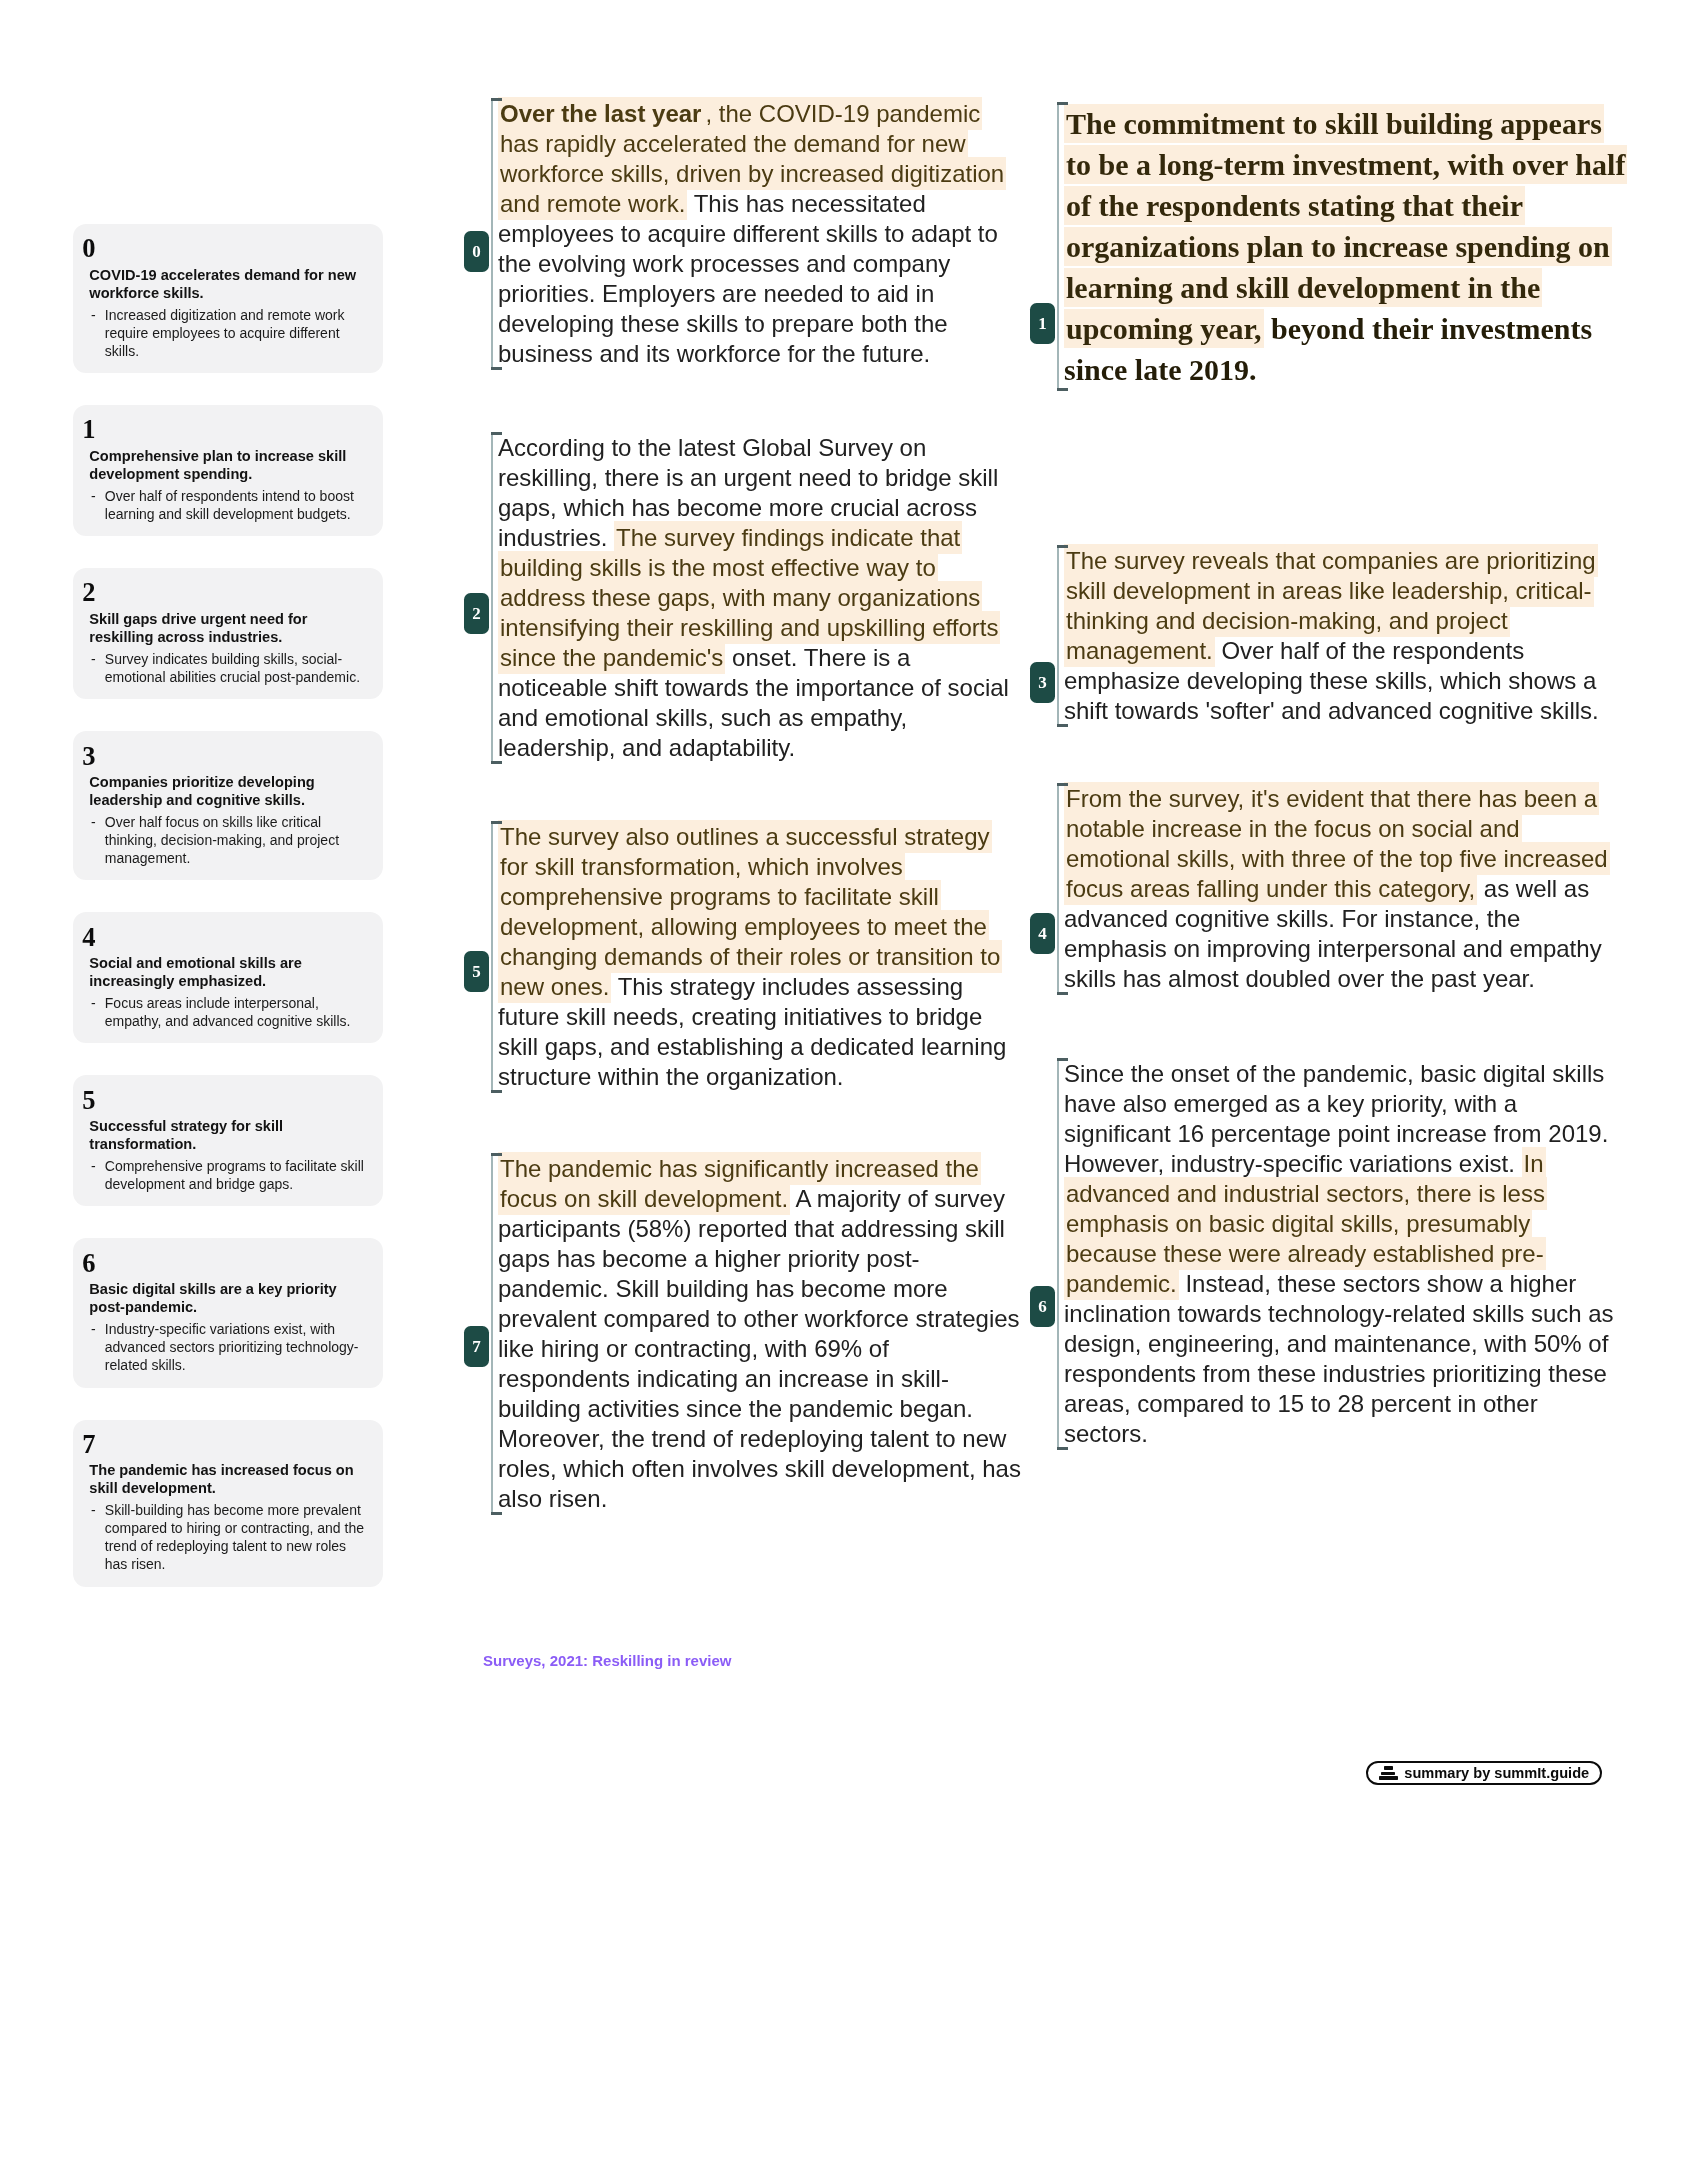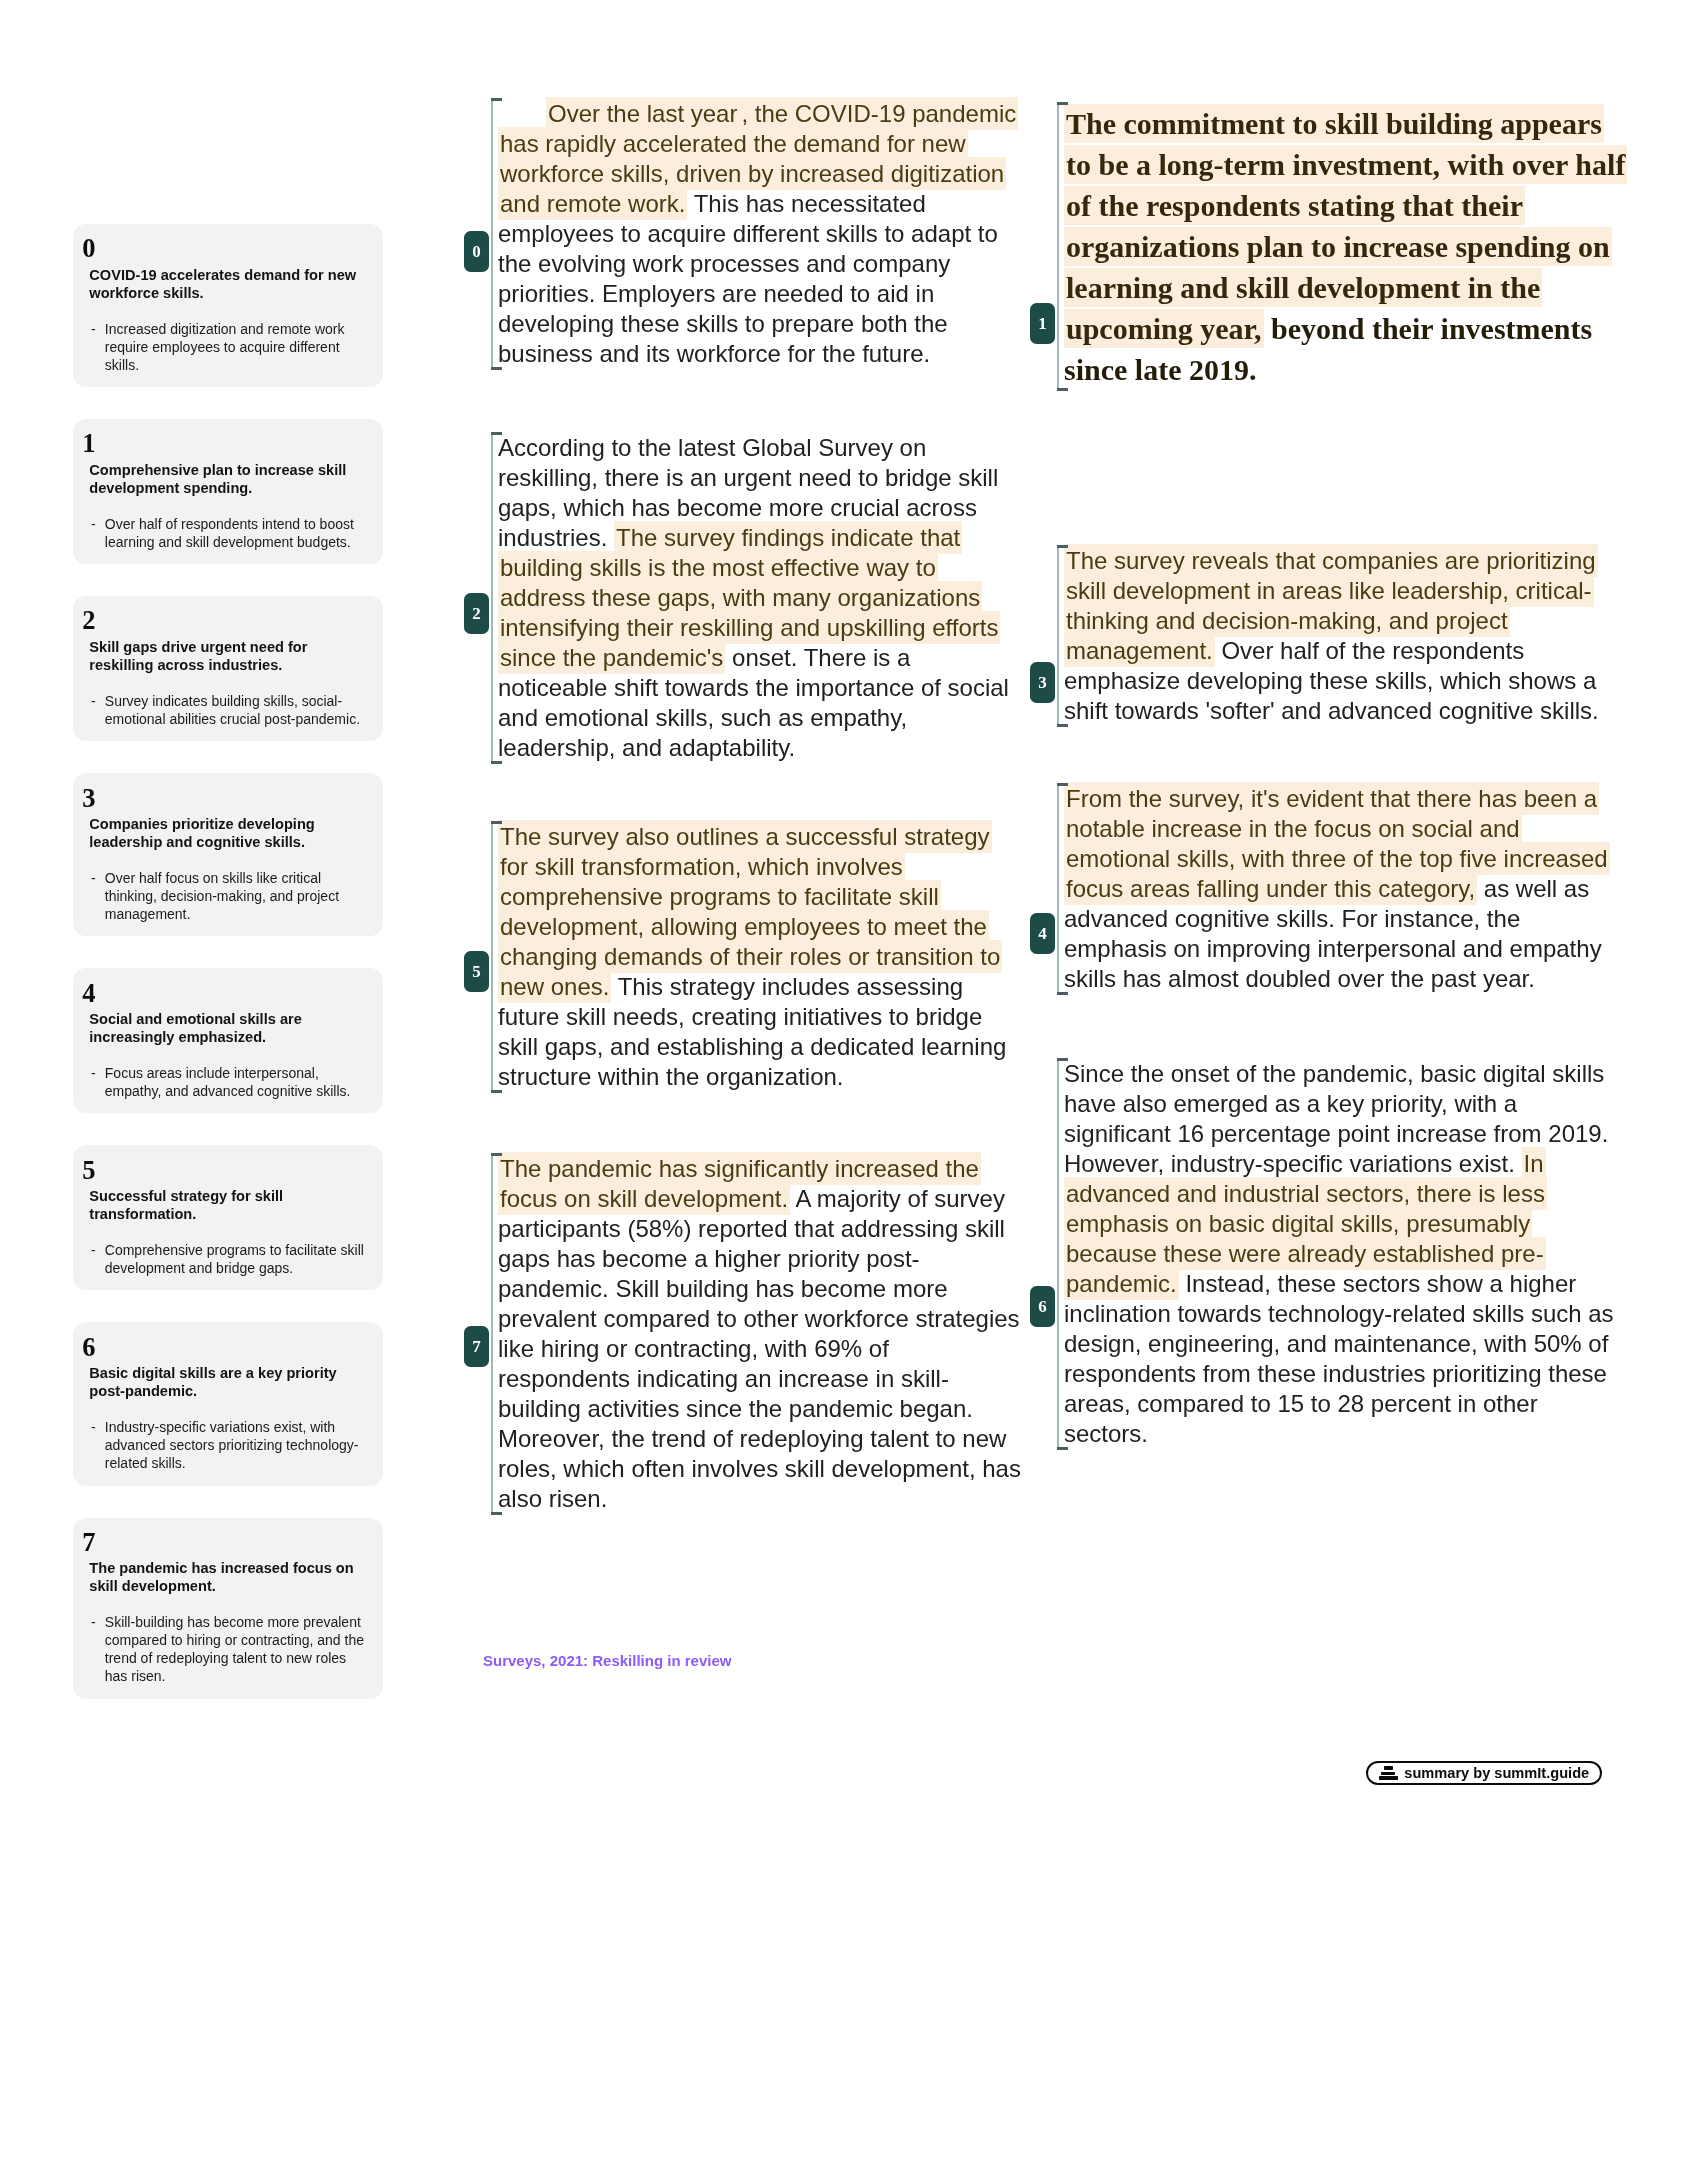--- a/index.html
+++ b/index.html
@@ -4,32 +4,32 @@
 <style>
   html,body{margin:0;padding:0;background:#ffffff;}
   .page{position:relative;width:1687px;height:2183px;background:#ffffff;overflow:hidden;
         font-family:"Liberation Sans",sans-serif;}
 
   
   .sidebar{position:absolute;left:73px;top:224px;width:310px;display:flex;flex-direction:column;gap:32px;}
   .card{background:#f2f2f3;border-radius:13.2px;padding:9.3px 13.2px 13.2px 9.3px;box-sizing:border-box;}
   .card-number{font:700 26.5px/30px "Liberation Serif",serif;color:#0d0d0d;}
   .card-title{font:700 14.6px/18px "Liberation Sans",sans-serif;color:#131313;margin-top:2.6px;margin-left:7px;}
-  .card-bullets{margin-top:18px;}
+  .card-bullets{margin-top:4px;}
   .bullet{position:relative;padding-left:22.5px;font:400 14px/18px "Liberation Sans",sans-serif;color:#1b1b1b;}
   .bullet::before{content:"-";position:absolute;left:8.6px;top:0;}
 
   
   .block{position:absolute;}
   .ptext{margin:0;font:400 24px/30px "Liberation Sans",sans-serif;color:#212121;}
   .block.serif .ptext{font:700 30px/41px "Liberation Serif",serif;color:#241d08;}
   .hl{background:#fceedd;padding:2.6px 2px 3.3px 2px;-webkit-box-decoration-break:clone;box-decoration-break:clone;}
   .block.sans .hl{color:#4b3b12;}
   .block.serif .hl{color:#33280b;margin-top:44px;}
-  .b{font-weight:400;margin-left:48px;}
+  .b{font-weight:700;}
 
   .bracket{position:absolute;left:-6.6px;top:2px;bottom:2px;width:10.6px;border-left:2px solid #a3b6b8;}
   .bracket::before,.bracket::after{content:"";position:absolute;left:-2px;width:10.6px;height:2.6px;background:#4c5e61;}
   .bracket::before{top:-2.6px;}
   .bracket::after{bottom:-2.6px;}
 
   .badge{position:absolute;left:-34px;top:var(--badge-top,0);width:25px;height:41px;
          background:#1d4b45;border-radius:6.6px;color:#ffffff;text-align:center;
          font:700 17px/41px "Liberation Serif",serif;}
 

